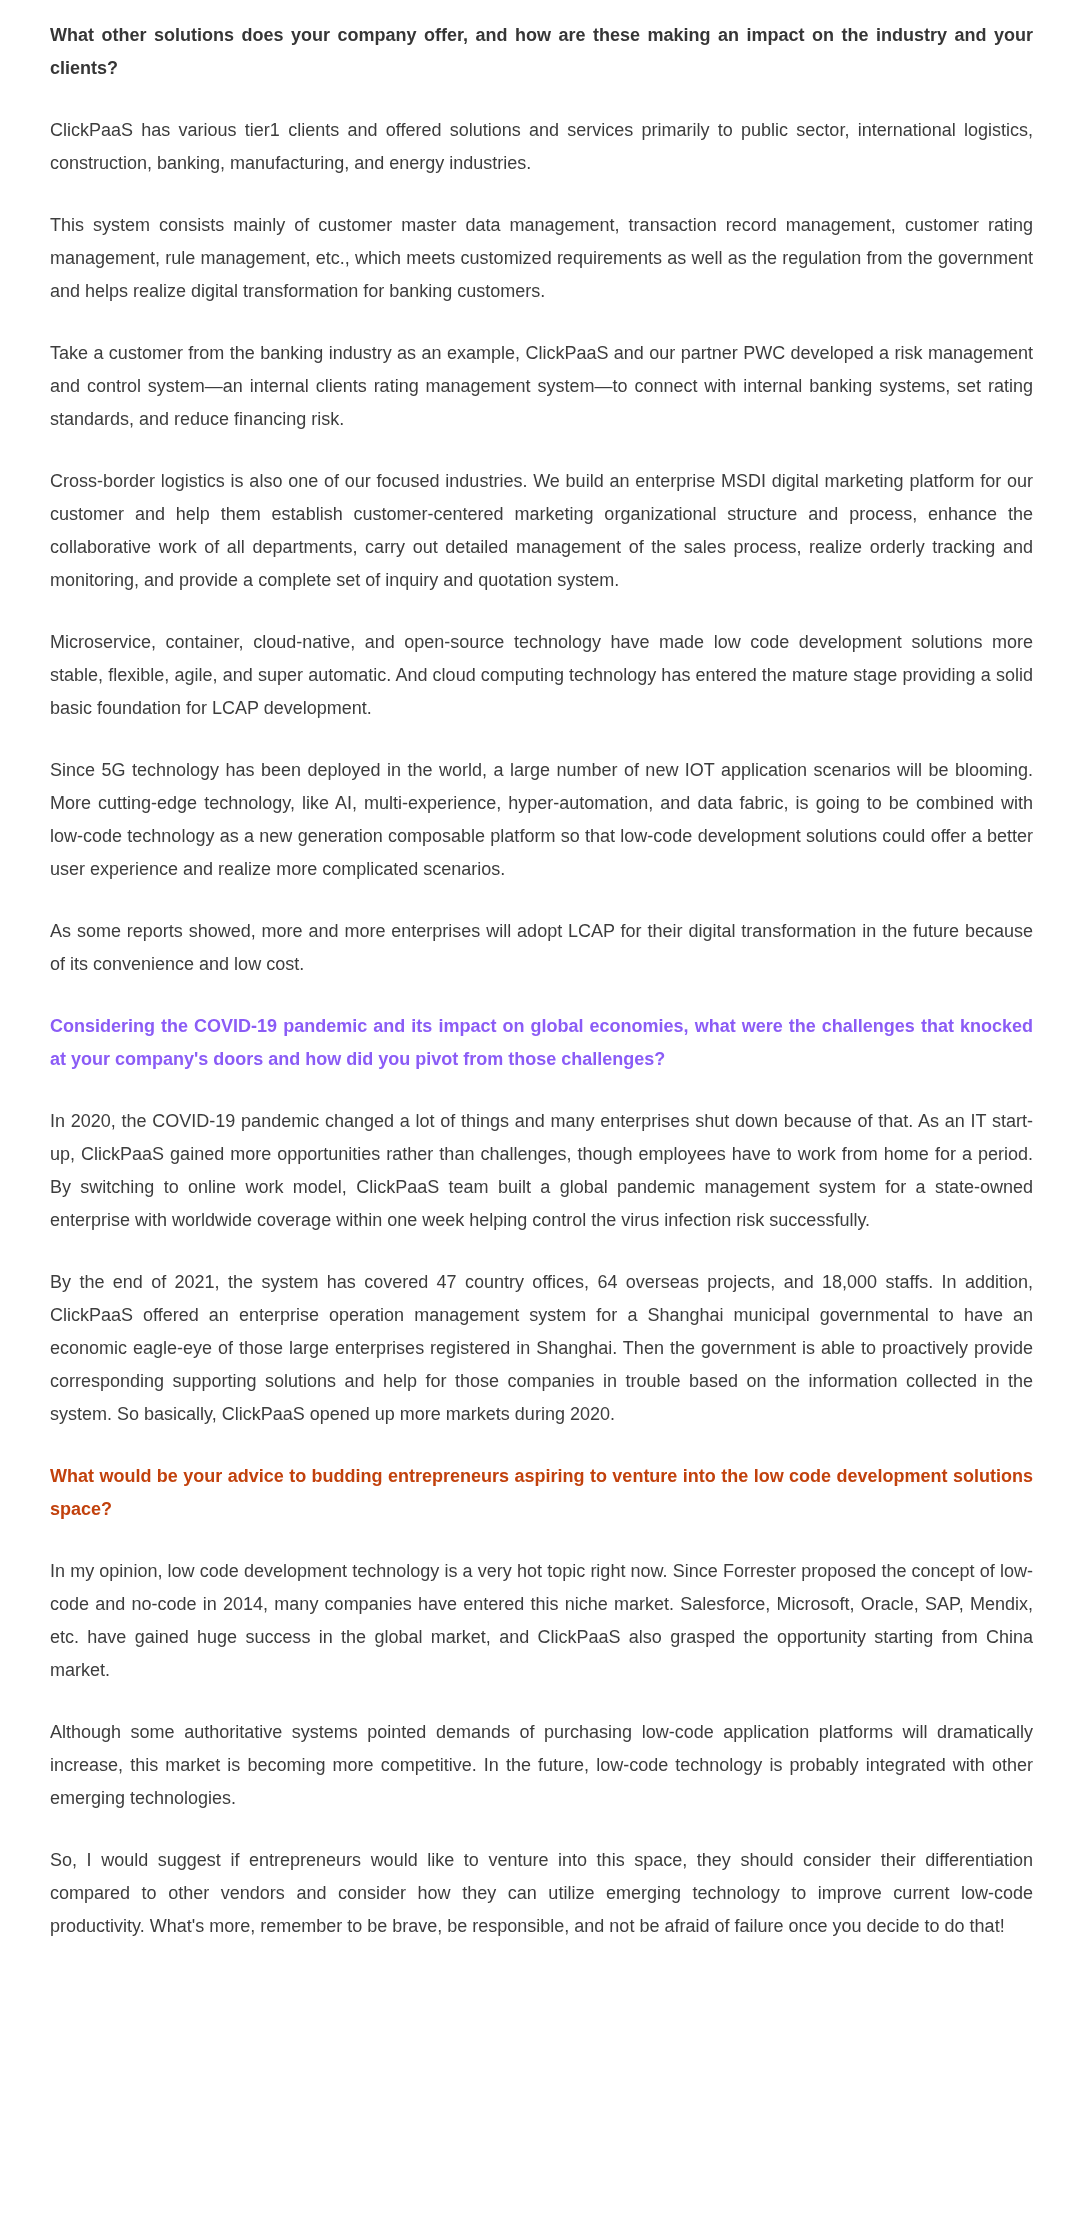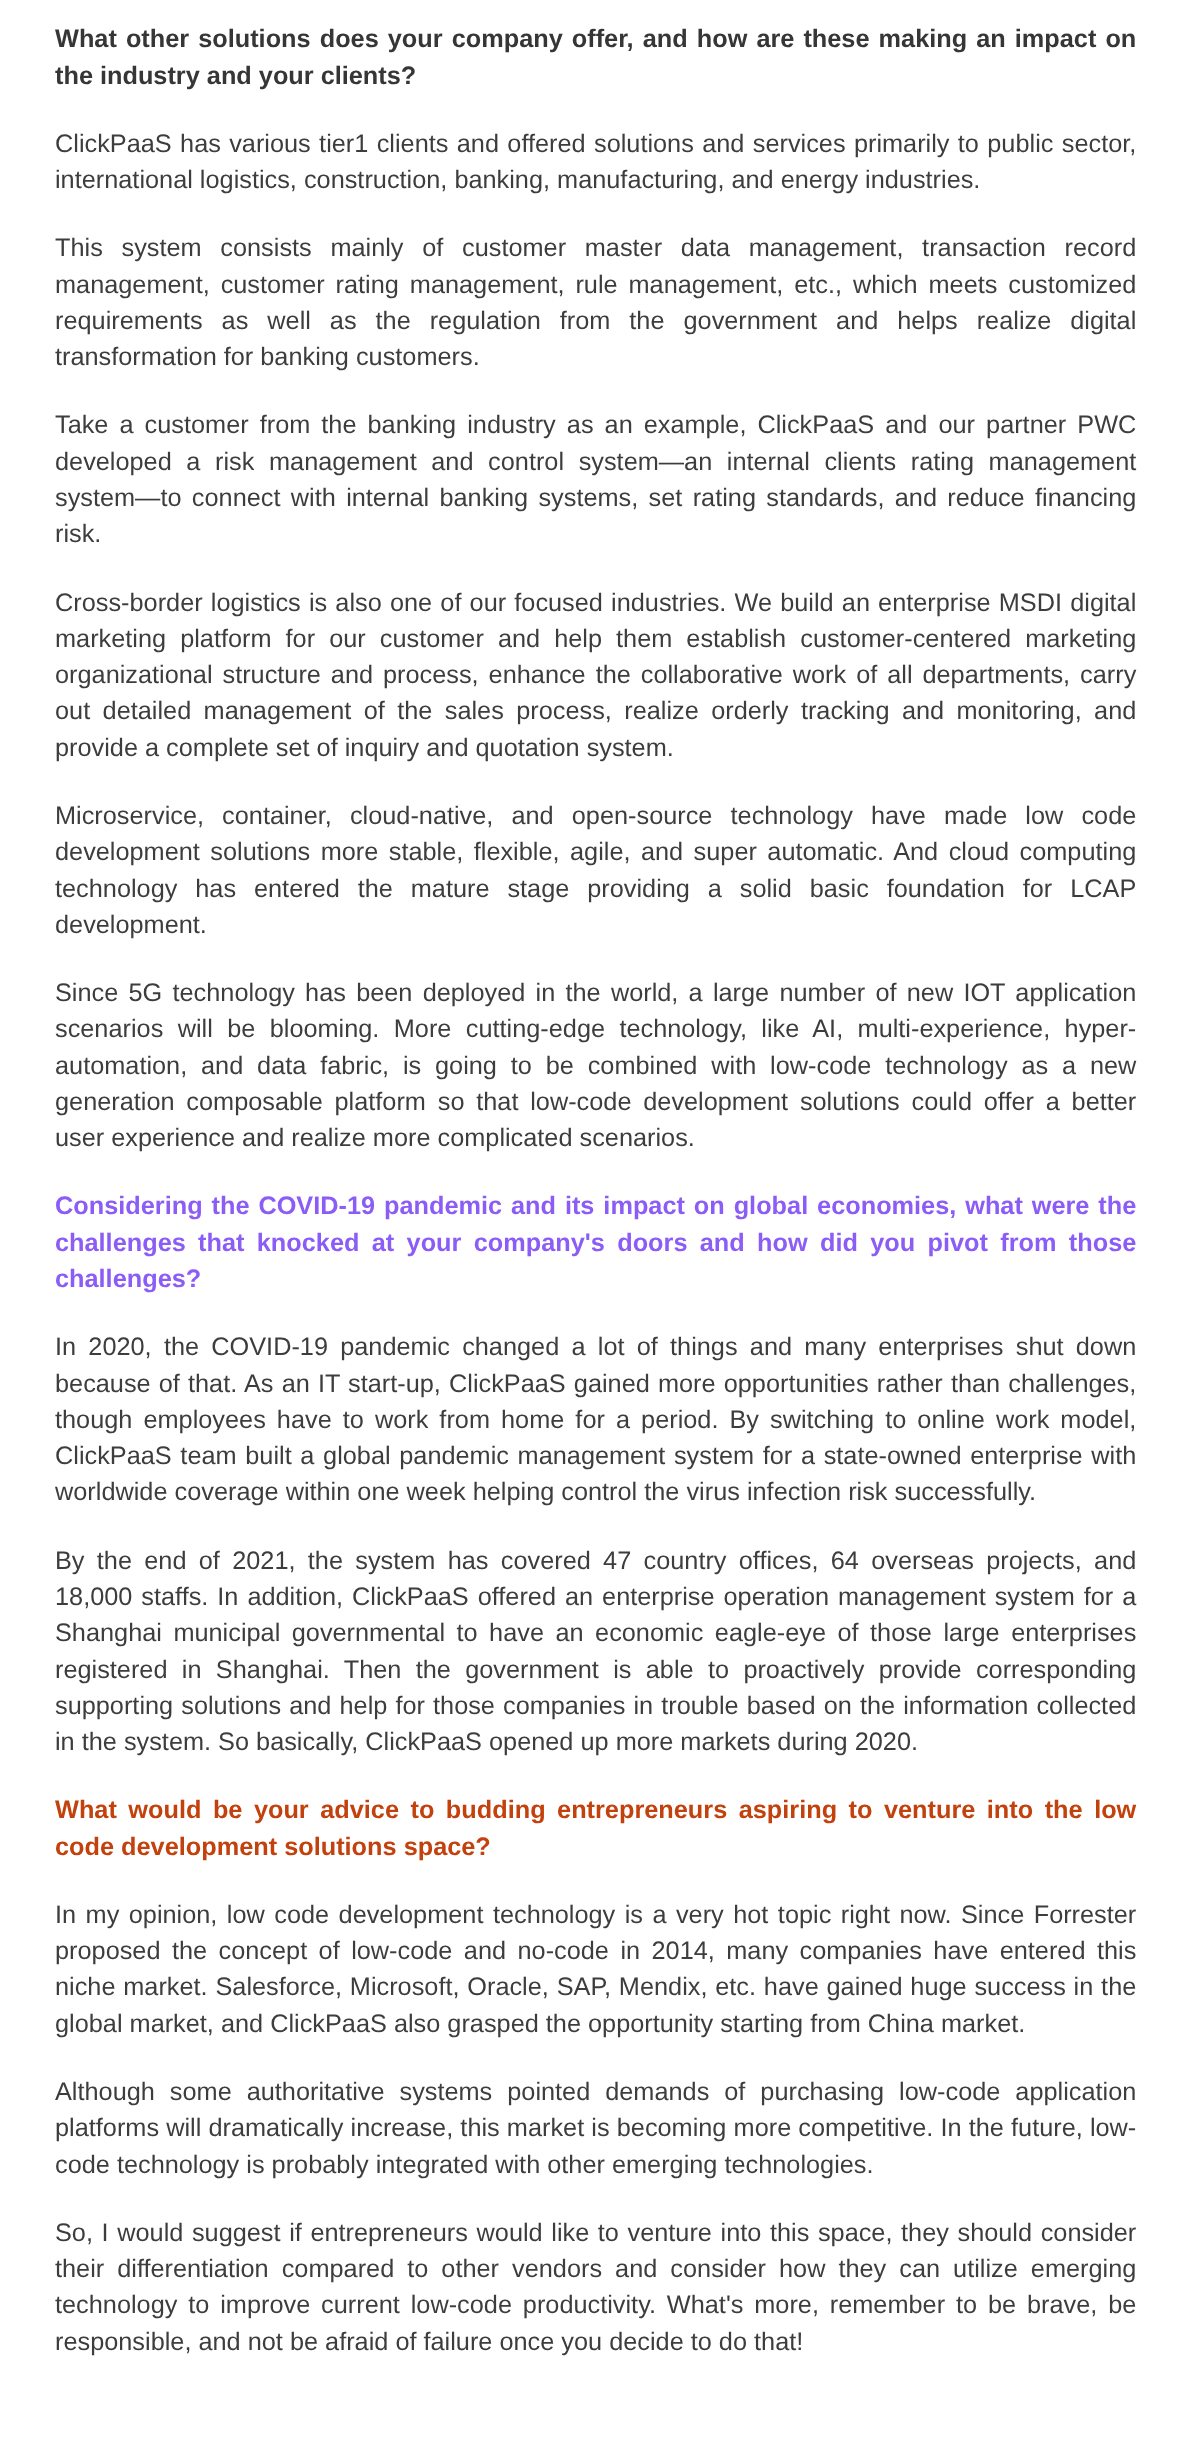--- a/index.html
+++ b/index.html
@@ -9,21 +9,21 @@
   body {
     width: 1080px;
     min-height: 2219px;
     background: #ffffff;
   }
   .article {
     box-sizing: border-box;
     width: 1080px;
     padding: 19px 47px 10px 50px;
     font-family: "Liberation Sans", "DejaVu Sans", sans-serif;
-    font-size: 23px;
+    font-size: 18px;
     line-height: 33px;
     text-align: justify;
     text-justify: inter-word;
     color: #3d3d3d;
   }
   .block {
     margin: 0 0 29px 0;
   }
   .block:last-child {
     margin-bottom: 3px;
@@ -40,20 +40,21 @@
 <body style="background: rgb(255, 255, 255);">
 
 <main class="article" style="color: rgb(61, 61, 61);">
     <p class="block question" style="color: rgb(54, 54, 54);">What other solutions does your company offer, and how are these making an impact on the industry and your clients?</p>
     <p class="block answer">ClickPaaS has various tier1 clients and offered solutions and services primarily to public sector, international logistics, construction, banking, manufacturing, and energy industries.</p>
     <p class="block answer">This system consists mainly of customer master data management, transaction record management, customer rating management, rule management, etc., which meets customized requirements as well as the regulation from the government and helps realize digital transformation for banking customers.</p>
     <p class="block answer">Take a customer from the banking industry as an example, ClickPaaS and our partner PWC developed a risk management and control system—an internal clients rating management system—to connect with internal banking systems, set rating standards, and reduce financing risk.</p>
     <p class="block answer">Cross-border logistics is also one of our focused industries. We build an enterprise MSDI digital marketing platform for our customer and help them establish customer-centered marketing organizational structure and process, enhance the collaborative work of all departments, carry out detailed management of the sales process, realize orderly tracking and monitoring, and provide a complete set of inquiry and quotation system.</p>
     <p class="block answer">Microservice, container, cloud-native, and open-source technology have made low code development solutions more stable, flexible, agile, and super automatic. And cloud computing technology has entered the mature stage providing a solid basic foundation for LCAP development.</p>
     <p class="block answer">Since 5G technology has been deployed in the world, a large number of new IOT application scenarios will be blooming. More cutting-edge technology, like AI, multi-experience, hyper-automation, and data fabric, is going to be combined with low-code technology as a new generation composable platform so that low-code development solutions could offer a better user experience and realize more complicated scenarios.</p>
+    <p class="block answer">As some reports showed, more and more enterprises will adopt LCAP for their digital transformation in the future because of its convenience and low cost.</p>
     <p class="block question" style="color: #8b5cf6;">Considering the COVID-19 pandemic and its impact on global economies, what were the challenges that knocked at your company's doors and how did you pivot from those challenges?</p>
     <p class="block answer">In 2020, the COVID-19 pandemic changed a lot of things and many enterprises shut down because of that. As an IT start-up, ClickPaaS gained more opportunities rather than challenges, though employees have to work from home for a period. By switching to online work model, ClickPaaS team built a global pandemic management system for a state-owned enterprise with worldwide coverage within one week helping control the virus infection risk successfully.</p>
     <p class="block answer">By the end of 2021, the system has covered 47 country offices, 64 overseas projects, and 18,000 staffs. In addition, ClickPaaS offered an enterprise operation management system for a Shanghai municipal governmental to have an economic eagle-eye of those large enterprises registered in Shanghai. Then the government is able to proactively provide corresponding supporting solutions and help for those companies in trouble based on the information collected in the system. So basically, ClickPaaS opened up more markets during 2020.</p>
     <p class="block question" style="color: #c2410c;">What would be your advice to budding entrepreneurs aspiring to venture into the low code development solutions space?</p>
     <p class="block answer">In my opinion, low code development technology is a very hot topic right now. Since Forrester proposed the concept of low-code and no-code in 2014, many companies have entered this niche market. Salesforce, Microsoft, Oracle, SAP, Mendix, etc. have gained huge success in the global market, and ClickPaaS also grasped the opportunity starting from China market.</p>
     <p class="block answer">Although some authoritative systems pointed demands of purchasing low-code application platforms will dramatically increase, this market is becoming more competitive. In the future, low-code technology is probably integrated with other emerging technologies.</p>
     <p class="block answer">So, I would suggest if entrepreneurs would like to venture into this space, they should consider their differentiation compared to other vendors and consider how they can utilize emerging technology to improve current low-code productivity. What's more, remember to be brave, be responsible, and not be afraid of failure once you decide to do that!</p>
   </main>
 
 </body></html>

